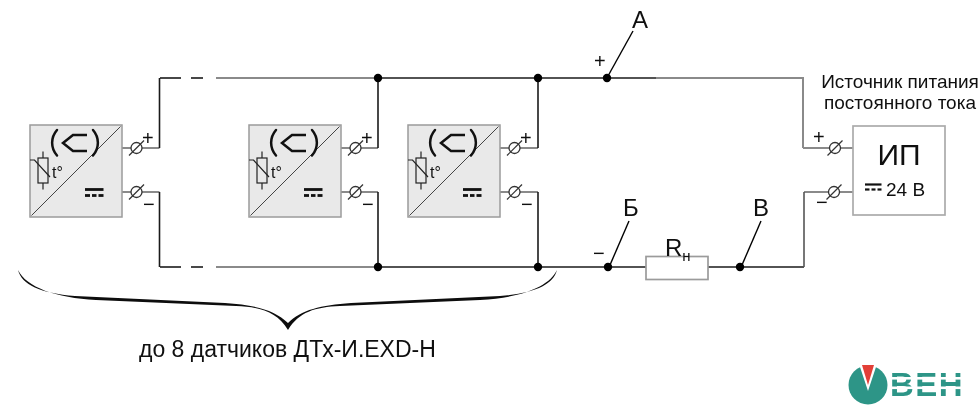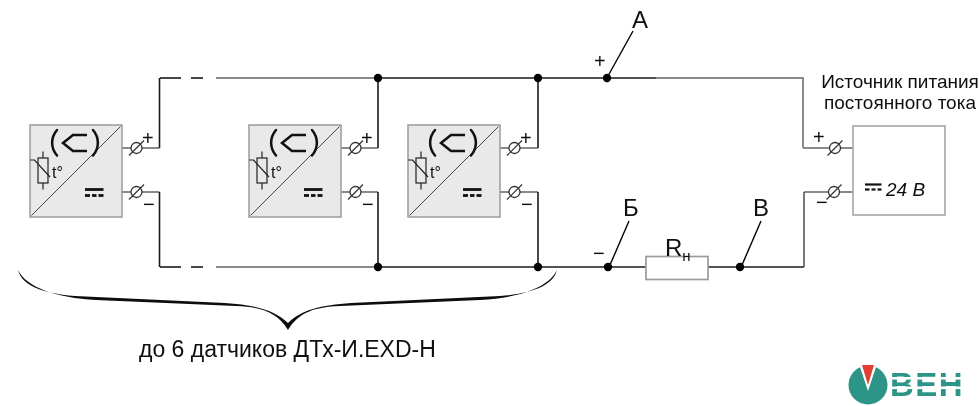--- a/index.html
+++ b/index.html
@@ -4,21 +4,21 @@
 <style>
   html,body{margin:0;padding:0;background:#fff;}
   #stage{position:relative;width:979px;height:406px;background:#fff;overflow:hidden;
          font-family:"Liberation Sans",sans-serif;color:#000;}
   #wires{position:absolute;left:0;top:0;}
   .txt{position:absolute;line-height:1;white-space:nowrap;color:#0f0f0f;}
   .pol{font-size:20px;line-height:20px;}
   .pt{font-size:24px;}
   .cap{font-size:19px;line-height:19px;width:164px;text-align:center;}
   .psu-name{font-size:30px;width:92px;text-align:center;}
-  .psu-v{font-size:19px;font-style:italic;}
+  .psu-v{font-size:19px;}
   .rlbl{font-size:24px;}
   .rsub{font-size:15px;position:relative;top:5px;}
   .note{font-size:23px;}
   .logo-wrap{position:absolute;left:846px;top:363px;opacity:.93;}
 </style>
 </head>
 <body>
 
 <div id="stage">
 
@@ -149,23 +149,24 @@
   <div class="txt pt" style="left:632px;top:8px;">А</div>
   <div class="txt pt" style="left:623px;top:196px;">Б</div>
   <div class="txt pt" style="left:753px;top:196px;">В</div>
 
   <div class="txt" style="left:665px;top:236px;">
     <span class="rlbl">R</span><span class="rsub">н</span>
   </div>
 
   <div class="txt cap" style="left:818px;top:72px;">Источник питания</div>
   <div class="txt cap" style="left:818px;top:93px;">постоянного тока</div>
+  <div class="txt psu-name" style="left:853px;top:140px;">ИП</div>
   <div class="txt psu-v" style="left:886px;top:180px;">24 В</div>
 
-  <div class="txt note" style="left:139px;top:338px;">до 6 датчиков ДТх-И.EXD-Н</div>
+  <div class="txt note" style="left:139px;top:338px;">до 8 датчиков ДТх-И.EXD-Н</div>
 
   <div class="logo-wrap">
     <svg width="130" height="43" viewBox="0 0 130 43">
       <circle cx="22" cy="22" r="19.5" fill="#1e8e7e"></circle>
       <polygon points="13,1 31,1 22,28" fill="#fff"></polygon>
       <polygon points="16,2 28,2 22,22" fill="#e13128"></polygon>
       <text x="44" y="33" font-size="33" font-weight="bold" letter-spacing="1.5" fill="#1e8e7e">ВЕН</text>
       <rect x="42" y="14" width="86" height="2.6" fill="#fff"></rect>
       <rect x="42" y="23.5" width="86" height="2.6" fill="#fff"></rect>
     </svg>

